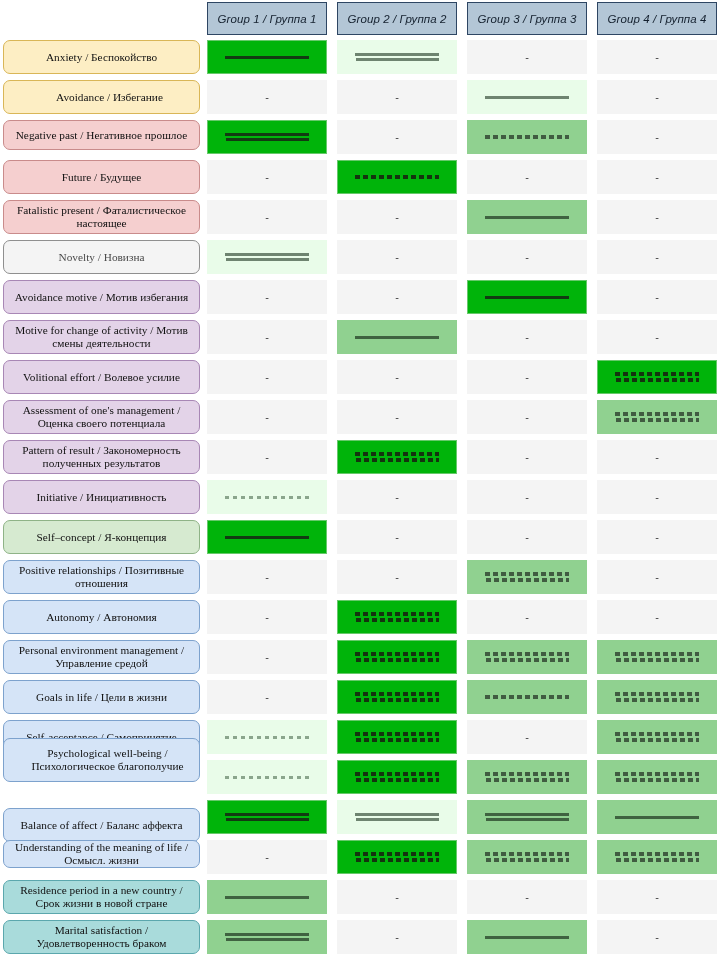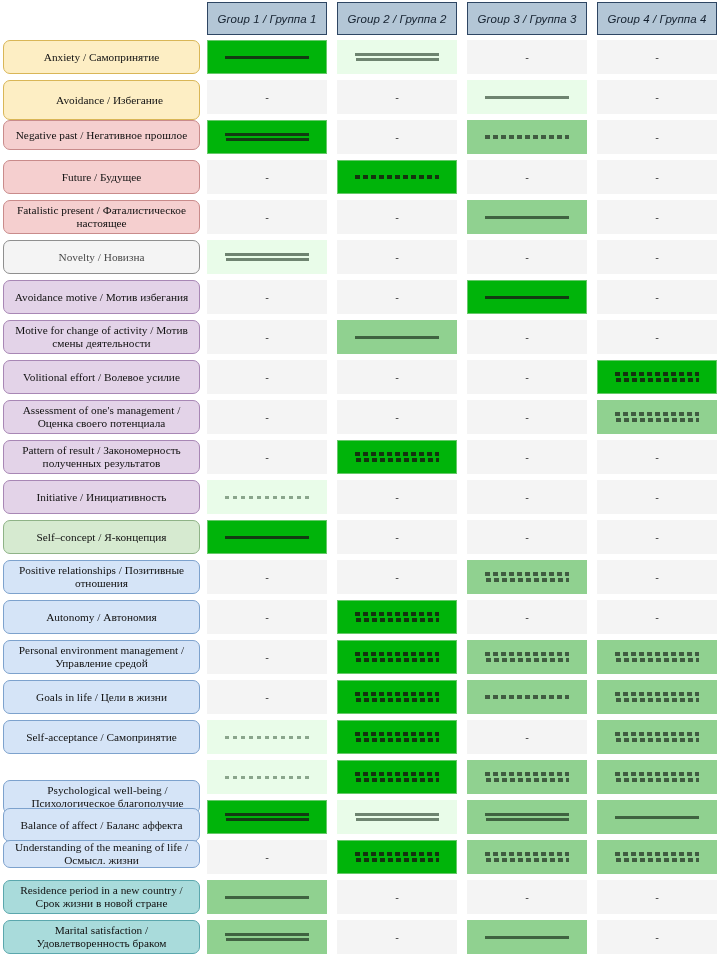--- a/index.html
+++ b/index.html
@@ -88,39 +88,39 @@
 </head>
 <body>
 
 <div id="sheet">
   <div class="hdr-row">
       <div class="hdr-cell" style="left: 207px; width: 120px;">Group 1 / Группа 1</div>
       <div class="hdr-cell" style="left: 337px; width: 120px;">Group 2 / Группа 2</div>
       <div class="hdr-cell" style="left: 467px; width: 120px;">Group 3 / Группа 3</div>
       <div class="hdr-cell" style="left: 597px; width: 120px;">Group 4 / Группа 4</div>
     </div>
-<div class="lbl c-yellow" style="top: 40px; height: 34px;">Anxiety / Самопринятие</div>
+<div class="lbl c-yellow" style="top: 40px; height: 34px;">Anxiety / Беспокойство</div>
     <div class="cell bg-full" style="left: 207px; width: 120px; top: 40px;">
       <span class="glyph">
         <span class="bar solid w-lg"></span>
       </span>
     </div>
     <div class="cell bg-faint" style="left: 337px; width: 120px; top: 40px;">
       <span class="glyph">
         <span class="bar solid w-lg"></span>
         <span class="bar solid w-md"></span>
       </span>
     </div>
     <div class="cell bg-none" style="left: 467px; width: 120px; top: 40px;">
       <span class="dash-empty">-</span>
     </div>
     <div class="cell bg-none" style="left: 597px; width: 120px; top: 40px;">
       <span class="dash-empty">-</span>
     </div>
-    <div class="lbl c-yellow" style="top: 80px; height: 40px; padding-left: 20px;">Avoidance / Избегание</div>
+    <div class="lbl c-yellow" style="top: 80px; height: 34px; padding-left: 20px;">Avoidance / Избегание</div>
     <div class="cell bg-none" style="left: 207px; width: 120px; top: 80px;">
       <span class="dash-empty">-</span>
     </div>
     <div class="cell bg-none" style="left: 337px; width: 120px; top: 80px;">
       <span class="dash-empty">-</span>
     </div>
     <div class="cell bg-faint" style="left: 467px; width: 120px; top: 80px;">
       <span class="glyph">
         <span class="bar solid w-lg"></span>
       </span>
@@ -389,21 +389,21 @@
     </div>
     <div class="cell bg-none" style="left: 467px; width: 120px; top: 720px;">
       <span class="dash-empty">-</span>
     </div>
     <div class="cell bg-mid" style="left: 597px; width: 120px; top: 720px;">
       <span class="glyph">
         <span class="bar dashed w-lg"></span>
         <span class="bar dashed w-md"></span>
       </span>
     </div>
-    <div class="lbl c-blue" style="top: 780px; height: 34px; padding-left: 16px;">Psychological well-being / Психологическое благополучие</div>
+    <div class="lbl c-blue" style="top: 738px; height: 44px; padding-left: 16px;">Psychological well-being / Психологическое благополучие</div>
     <div class="cell bg-faint" style="left: 207px; width: 120px; top: 760px;">
       <span class="glyph">
         <span class="bar dashed w-lg thin"></span>
       </span>
     </div>
     <div class="cell bg-full" style="left: 337px; width: 120px; top: 760px;">
       <span class="glyph">
         <span class="bar dashed w-lg"></span>
         <span class="bar dashed w-md"></span>
       </span>

